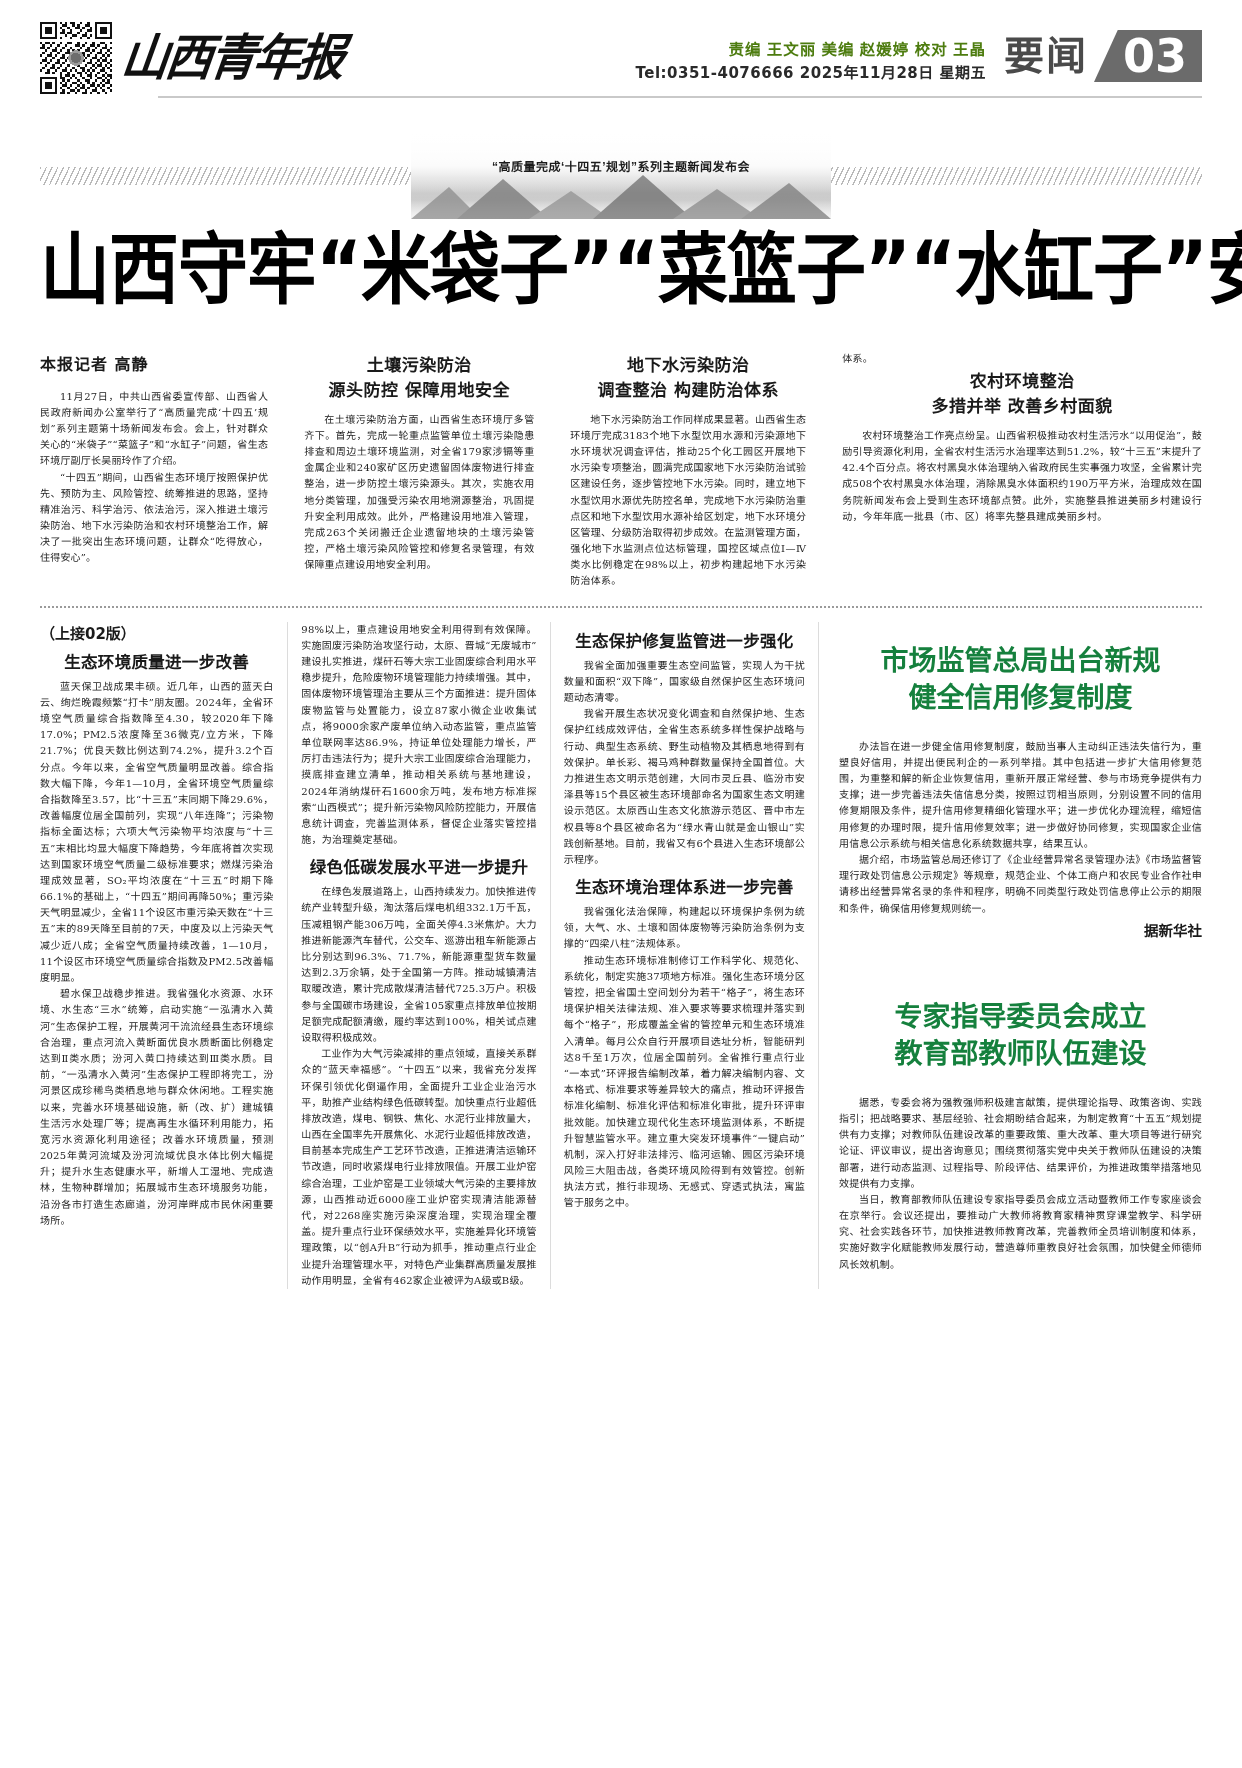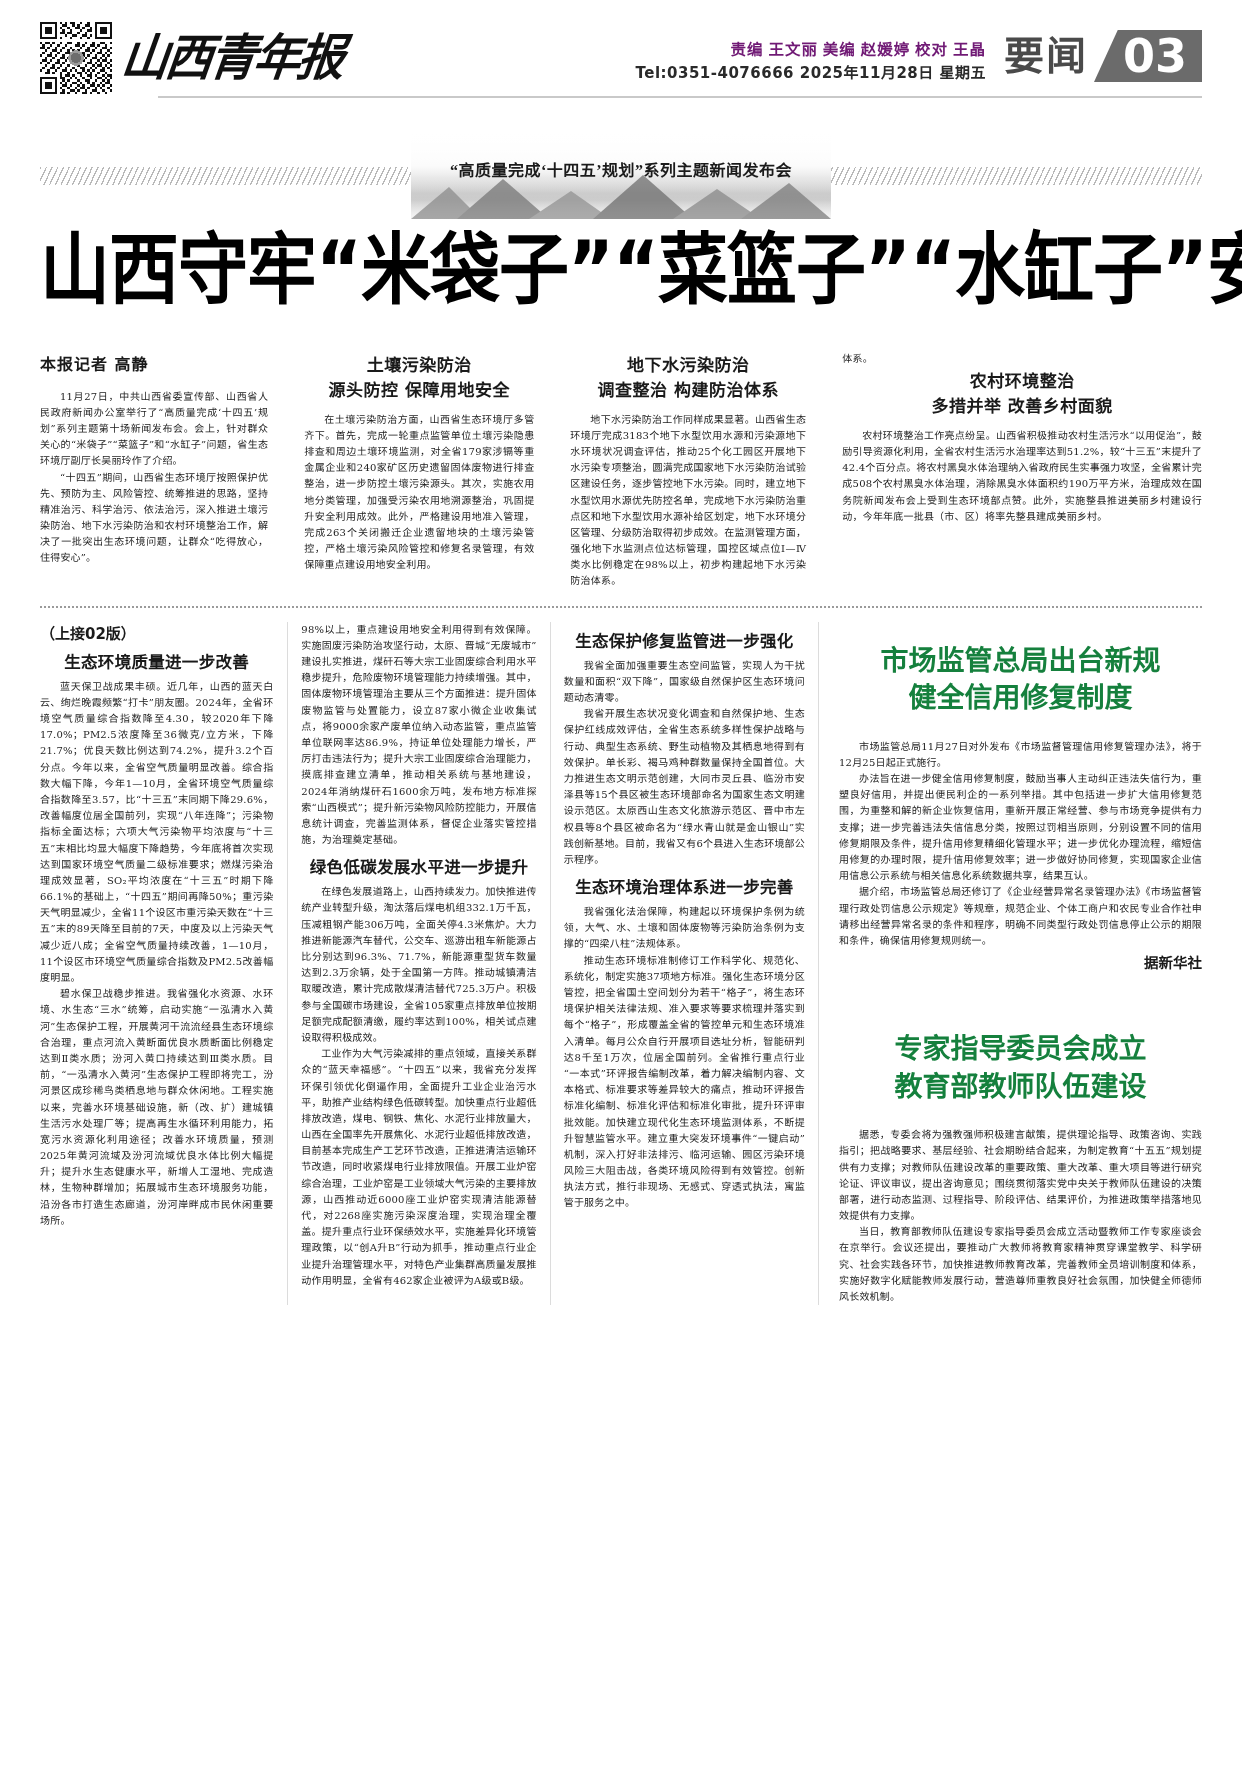--- a/index.html
+++ b/index.html
@@ -21,21 +21,21 @@
   .logo-wrap{display:flex;flex-direction:column;}
   .logo-cal{
     font-family:"DejaVu Serif","Liberation Serif",serif;
     font-size:47px;font-weight:bold;font-style:italic;
     letter-spacing:-3px;color:#111;line-height:1.05;
     transform:skewX(-7deg) scaleY(1.06);
     white-space:nowrap;
   }
   .mast-right{display:flex;align-items:flex-start;gap:0;padding-top:8px;}
   .mast-info{text-align:right;line-height:1.55;padding-right:14px;padding-top:8px;}
-  .mast-line1{font-size:15.5px;font-weight:bold;letter-spacing:1px;font-family:Liberation Serif, serif;color:#701a75;}
+  .mast-line1{font-size:15.5px;font-weight:bold;letter-spacing:1px;font-family:Liberation Sans, sans-serif;color:#4d7c0f;}
   .mast-line2{font-size:15px;font-weight:bold;letter-spacing:0.5px;font-family:"DejaVu Sans","Liberation Sans",sans-serif;color:#2a2a2a;}
   .mast-section{
     font-size:40px;font-weight:bold;letter-spacing:2px;
     font-family:"DejaVu Serif","Liberation Serif",serif;
     color:#4a4a4a;line-height:1;padding:6px 6px 0 4px;
   }
   .mast-pageno{
     position:relative;width:108px;height:52px;
     background:#6b6b6b;color:#fff;
     display:flex;align-items:center;justify-content:center;
@@ -56,22 +56,22 @@
     position:absolute;left:50%;transform:translateX(-50%);top:-8px;
     width:420px;height:86px;
     background:
       linear-gradient(to bottom, rgba(255,255,255,0.97) 0%, rgba(255,255,255,0.80) 38%, rgba(255,255,255,0.35) 52%, rgba(255,255,255,0.10) 70%, rgba(255,255,255,0.6) 100%),
       linear-gradient(to bottom,#fdfdfd 0%,#f2f2f2 30%,#d9d9d9 55%,#bdbdbd 78%,#e8e8e8 100%);
     overflow:hidden;
   }
   .banner-plate .mtn{position:absolute;bottom:0;left:0;right:0;height:46px;opacity:.75;}
   .banner-title{
     position:absolute;left:50%;transform:translateX(-50%);top:24px;
-    white-space:nowrap;font-size:16px;font-weight:bold;letter-spacing:.5px;
-    font-family:Liberation Serif, serif;color:#1b1b1b;
+    white-space:nowrap;font-size:12px;font-weight:bold;letter-spacing:.5px;
+    font-family:Liberation Sans, sans-serif;color:#1b1b1b;
     display:flex;align-items:center;gap:11px;z-index:3;
   }
 
   
   .headline{
     text-align:center;margin-top:16px;
     font-family:"DejaVu Sans","Liberation Sans",sans-serif;
     font-size:70px;font-weight:bold;letter-spacing:-1px;
     line-height:1.08;color:#000;white-space:nowrap;
     transform:scaleY(1.12);transform-origin:center top;
@@ -484,21 +484,20 @@
     </div>
 
     <div class="rulecol tall"></div>
 
     <div class="lcol l4">
 
       <div class="side-h">
         <div>市场监管总局出台新规</div>
         <div>健全信用修复制度</div>
       </div>
-      <p class="t">市场监管总局11月27日对外发布《市场监督管理信用修复管理办法》，将于12月25日起正式施行。</p>
       <p class="t">办法旨在进一步健全信用修复制度，鼓励当事人主动纠正违法失信行为，重塑良好信用，并提出便民利企的一系列举措。其中包括进一步扩大信用修复范围，为重整和解的新企业恢复信用，重新开展正常经营、参与市场竞争提供有力支撑；进一步完善违法失信信息分类，按照过罚相当原则，分别设置不同的信用修复期限及条件，提升信用修复精细化管理水平；进一步优化办理流程，缩短信用修复的办理时限，提升信用修复效率；进一步做好协同修复，实现国家企业信用信息公示系统与相关信息化系统数据共享，结果互认。</p>
       <p class="t">据介绍，市场监管总局还修订了《企业经营异常名录管理办法》《市场监督管理行政处罚信息公示规定》等规章，规范企业、个体工商户和农民专业合作社申请移出经营异常名录的条件和程序，明确不同类型行政处罚信息停止公示的期限和条件，确保信用修复规则统一。</p>
       <div class="src-line">
         <span class="src">据新华社</span>
       </div>
 
       <div class="side-h second">
         <div>专家指导委员会成立</div>
         <div>教育部教师队伍建设</div>
       </div>

